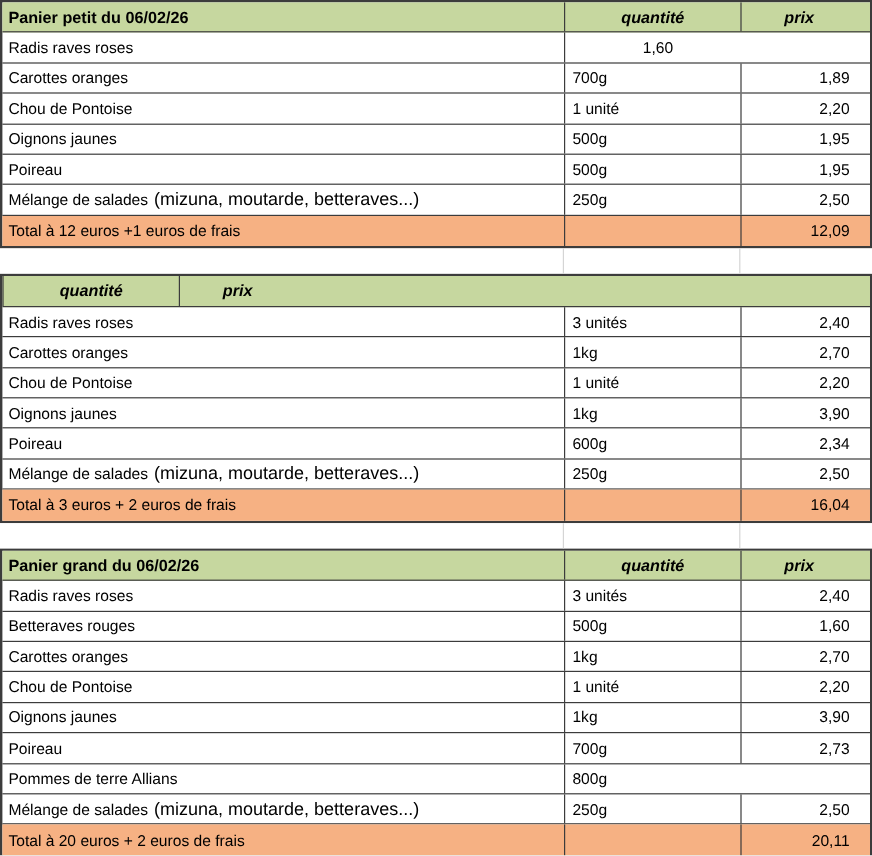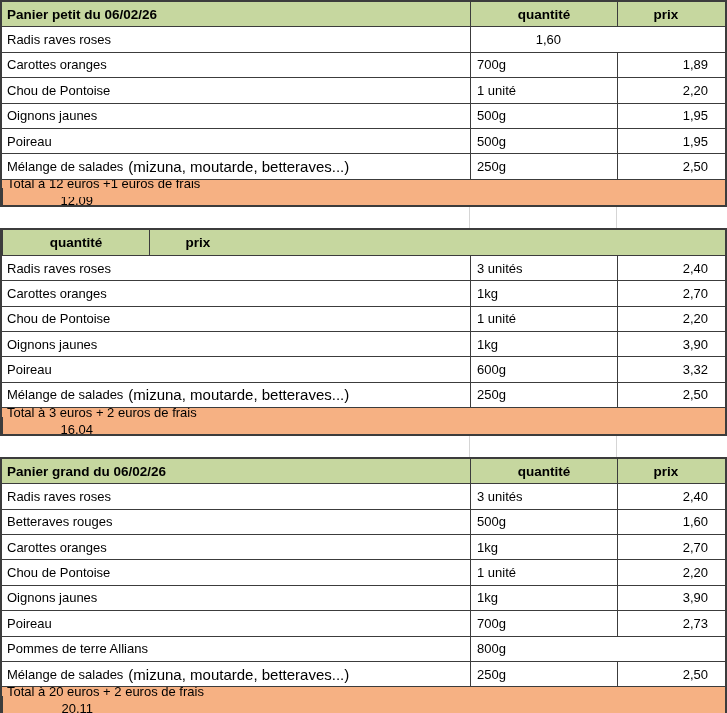--- a/index.html
+++ b/index.html
@@ -9,28 +9,28 @@
     --gridline:#d5d5d5;
   }
   *{margin:0;padding:0;box-sizing:border-box;}
   body{background:#fff;}
   #sheet{
     width:727px;height:713px;overflow:hidden;background:#fff;
     font-family:"Liberation Sans","DejaVu Sans",sans-serif;color:#000;text-align:right;
   }
   .table{border:2px solid var(--border);background:#fff;}
   .row{display:flex;height:25.4px;border-bottom:1px solid var(--border);}
-  .row:last-child{border-bottom:none;flex-direction:column;}
+  .row:last-child{border-bottom:none;}
   .cell{height:100%;display:flex;align-items:center;overflow:hidden;white-space:nowrap;}
   .c-name{width:468px;padding-left:5px;font-size:13px;}
   .c-qty{width:147px;border-left:1px solid var(--border);padding-left:6px;font-size:13px;}
   .c-price{width:97px;border-left:1px solid var(--border);justify-content:flex-end;padding-right:6px;font-size:13px;}
   .row.header{background:var(--green);font-weight:bold;}
   .row.header .c-name{font-size:13.5px;}
-  .row.header .c-qty,.row.header .c-price{justify-content:center;padding:0;font-size:13.5px;}
+  .row.header .c-qty,.row.header .c-price{justify-content:center;padding:0;font-size:13.5px;font-style:italic;}
   .row.total{background:var(--orange);}
   .note{font-size:15px;margin-left:5px;}
   .spacer{height:21.3px;position:relative;background:#fff;}
   .gridline{position:absolute;top:0;bottom:0;width:1px;background:var(--gridline);}
   .gl-1{left:469px;}
   .gl-2{left:616px;}
 </style>
 </head>
 <body>
 
@@ -124,21 +124,21 @@
           <div style="display: inline;">Oignons jaunes</div>
         </div>
         <div class="cell c-qty">1kg</div>
         <div class="cell c-price">3,90</div>
       </div>
       <div class="row item">
         <div class="cell c-name">
           <div style="display: inline;">Poireau</div>
         </div>
         <div class="cell c-qty">600g</div>
-        <div class="cell c-price">3,32</div>
+        <div class="cell c-price">2,34</div>
       </div>
       <div class="row item">
         <div class="cell c-name">
           <div style="display: inline;">Mélange de salades</div>
           <div class="note" style="display: inline;">(mizuna, moutarde, betteraves...)</div>
         </div>
         <div class="cell c-qty">250g</div>
         <div class="cell c-price">2,50</div>
       </div>
       <div class="row total">

